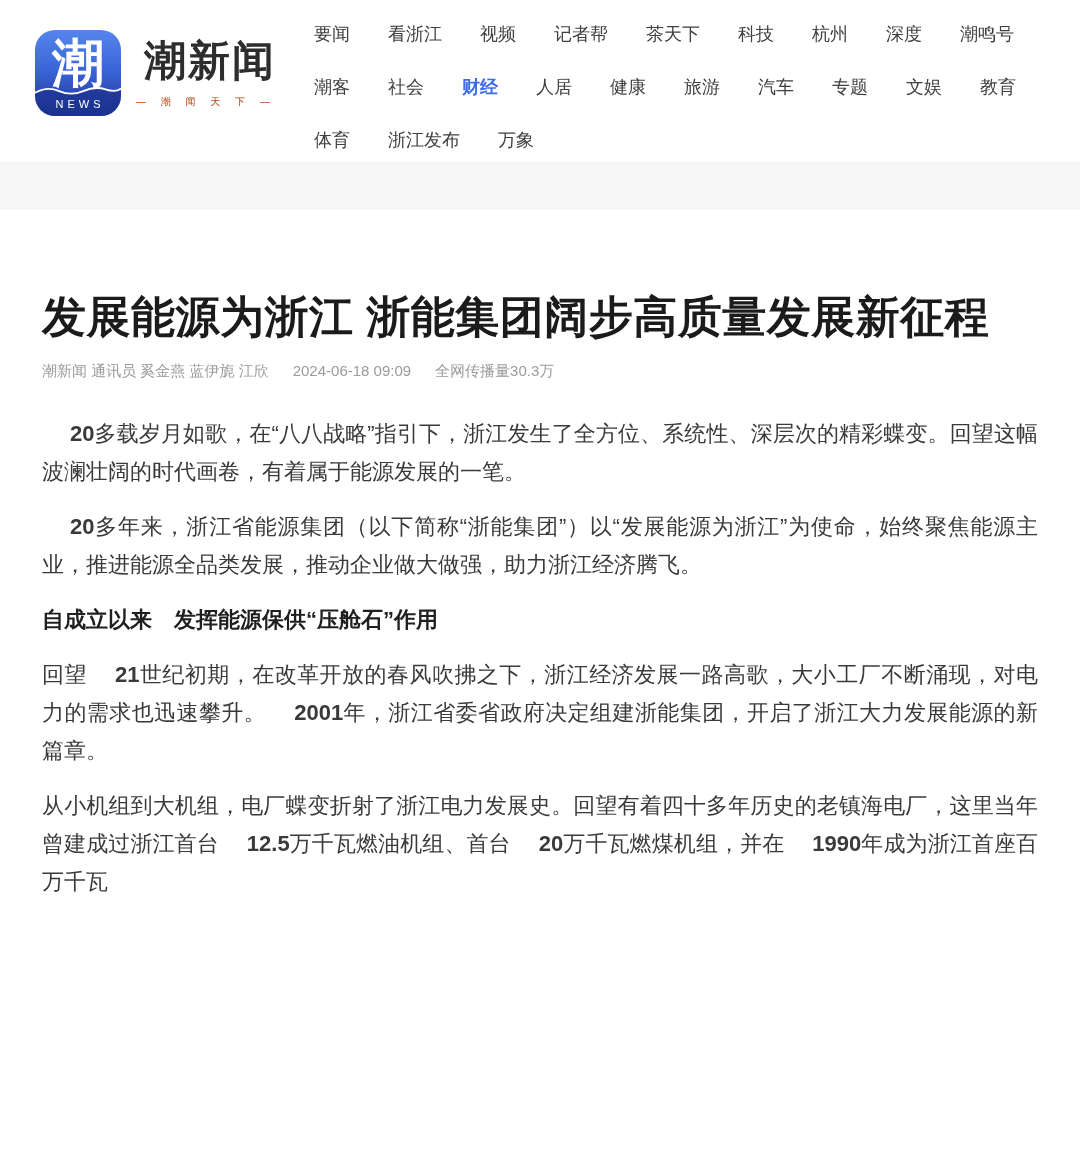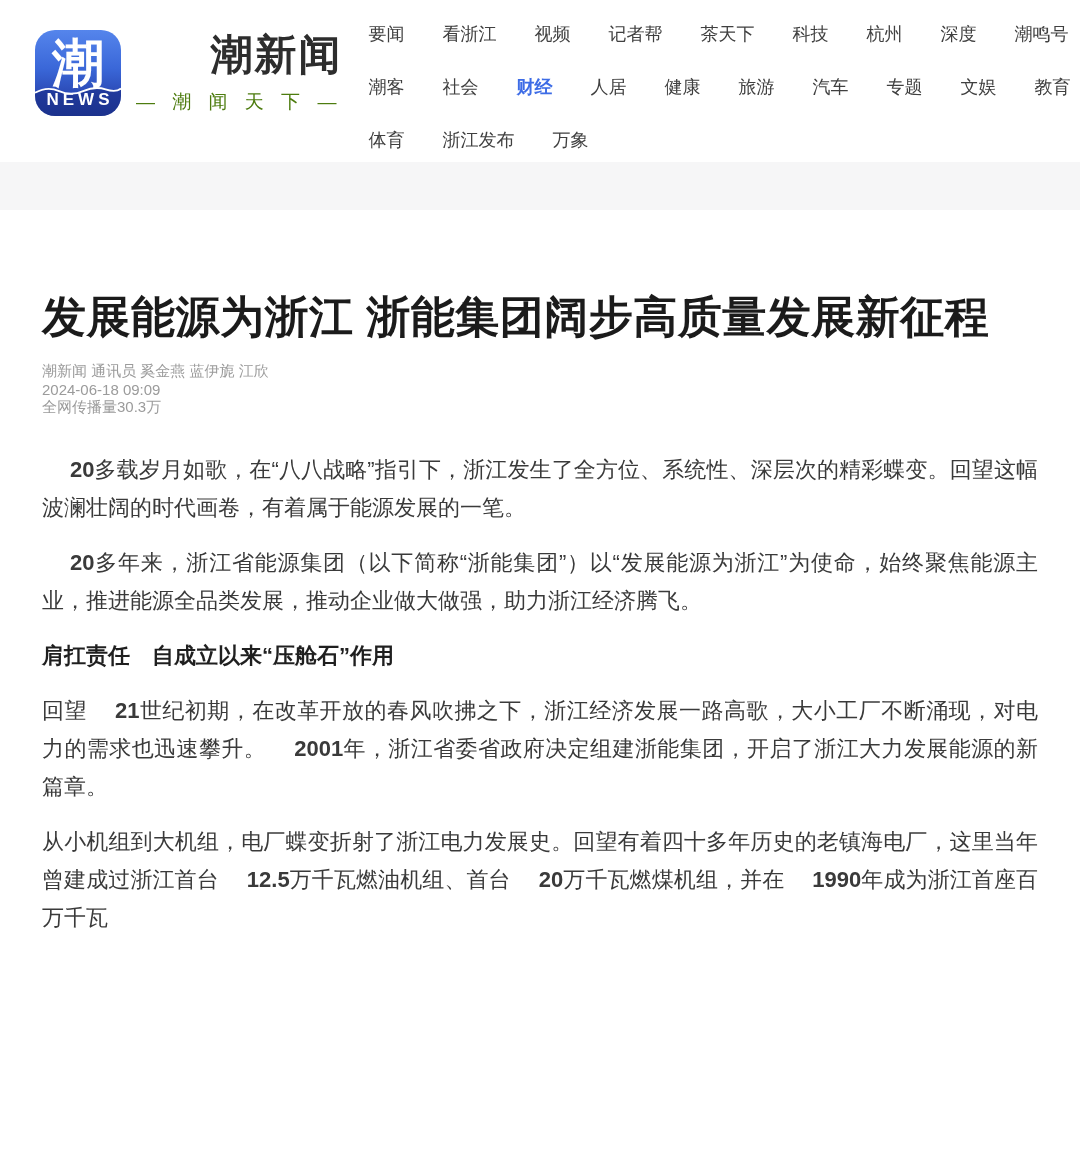--- a/index.html
+++ b/index.html
@@ -38,45 +38,45 @@
   .logo-char {
     position: absolute; top: 2px; left: 0; width: 100%;
     text-align: center;
     font-family: "DejaVu Serif", serif;
     font-size: 52px; line-height: 62px;
     font-weight: 700; color: #ffffff;
   }
   .logo-news {
     position: absolute; bottom: 6px; left: 0; width: 100%;
     text-align: center;
-    font-size: 17px; font-weight: 700;
+    font-size: 11px; font-weight: 400;
     letter-spacing: 4px; text-indent: 4px;
     color: #ffffff;
   }
   .wordmark-block { margin-left: 15px; text-align: right; }
   .wordmark {
     font-size: 42px; font-weight: 700;
     color: #2d2d2d; line-height: 1.15;
     letter-spacing: 2px;
   }
   .slogan {
     margin-top: 9px;
-    font-size: 19px; color: #4d7c0f;
+    font-size: 10px; color: #c2410c;
     letter-spacing: 6px;
     white-space: nowrap;
   }
 
   
   .nav {
     flex: 1;
     display: flex;
     flex-wrap: wrap;
     column-gap: 38px;
     row-gap: 25px;
-    margin-left: 26px;
+    margin-left: 38px;
     padding-top: 4px;
     font-size: 18px;
     line-height: 28px;
   }
   .nav-item {
     color: #404040;
     text-decoration: none;
     cursor: pointer;
     white-space: nowrap;
   }
@@ -98,21 +98,20 @@
     color: #1b1b1b;
     letter-spacing: 0.5px;
   }
   .byline {
     display: flex;
     column-gap: 24px;
     margin-top: 18px;
     font-size: 15px;
     color: #9b9b9b;
     white-space: nowrap;
-    flex-direction: column;
   }
   .article-body { margin-top: 34px; }
   .article-body p {
     margin: 0 0 17px 0;
     font-size: 22px;
     line-height: 38px;
     color: #3a3a3a;
     text-align: justify;
   }
   .article-body p.subhead {
@@ -170,17 +169,17 @@
 <div class="article">
   <h1 class="article-title">发展能源为浙江 浙能集团阔步高质量发展新征程</h1>
   <div class="byline">
     <span>潮新闻 通讯员 奚金燕 蓝伊旎 江欣</span>
     <span>2024-06-18 09:09</span>
     <span>全网传播量30.3万</span>
   </div>
   <div class="article-body">
       <p><b>20</b>多载岁月如歌，在“八八战略”指引下，浙江发生了全方位、系统性、深层次的精彩蝶变。回望这幅波澜壮阔的时代画卷，有着属于能源发展的一笔。</p>
       <p><b>20</b>多年来，浙江省能源集团（以下简称“浙能集团”）以“发展能源为浙江”为使命，始终聚焦能源主业，推进能源全品类发展，推动企业做大做强，助力浙江经济腾飞。</p>
-      <p class="subhead">肩扛责任　自成立以来“压舱石”作用</p>
+      <p class="subhead">自成立以来　发挥能源保供“压舱石”作用</p>
       <p>回望<b>21</b>世纪初期，在改革开放的春风吹拂之下，浙江经济发展一路高歌，大小工厂不断涌现，对电力的需求也迅速攀升。<b>2001</b>年，浙江省委省政府决定组建浙能集团，开启了浙江大力发展能源的新篇章。</p>
       <p>从小机组到大机组，电厂蝶变折射了浙江电力发展史。回望有着四十多年历史的老镇海电厂，这里当年曾建成过浙江首台<b>12.5</b>万千瓦燃油机组、首台<b>20</b>万千瓦燃煤机组，并在<b>1990</b>年成为浙江首座百万千瓦</p>
     </div>
 </div>
 
 </body></html>

